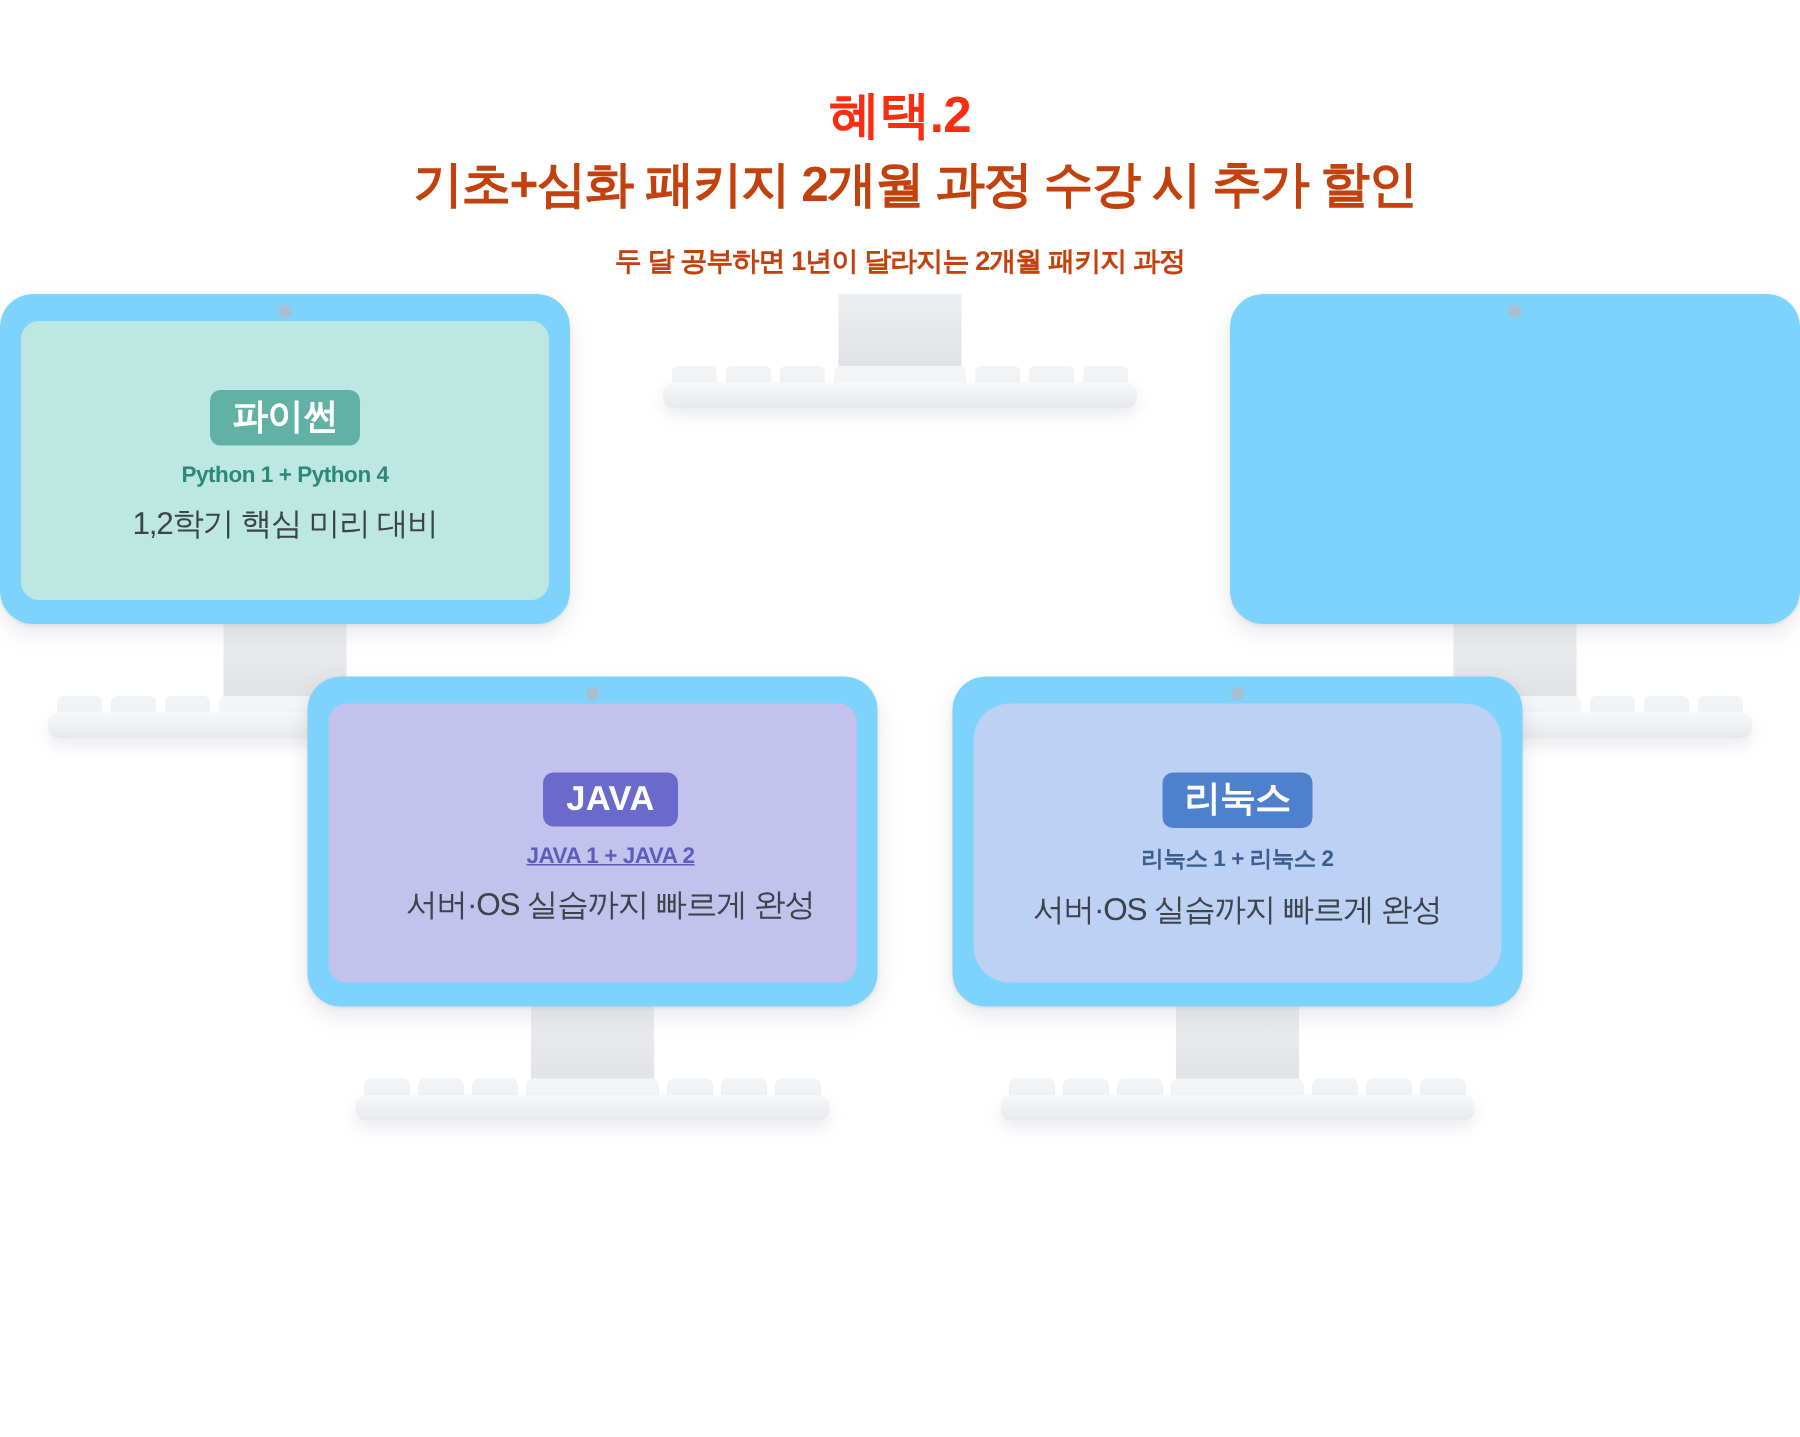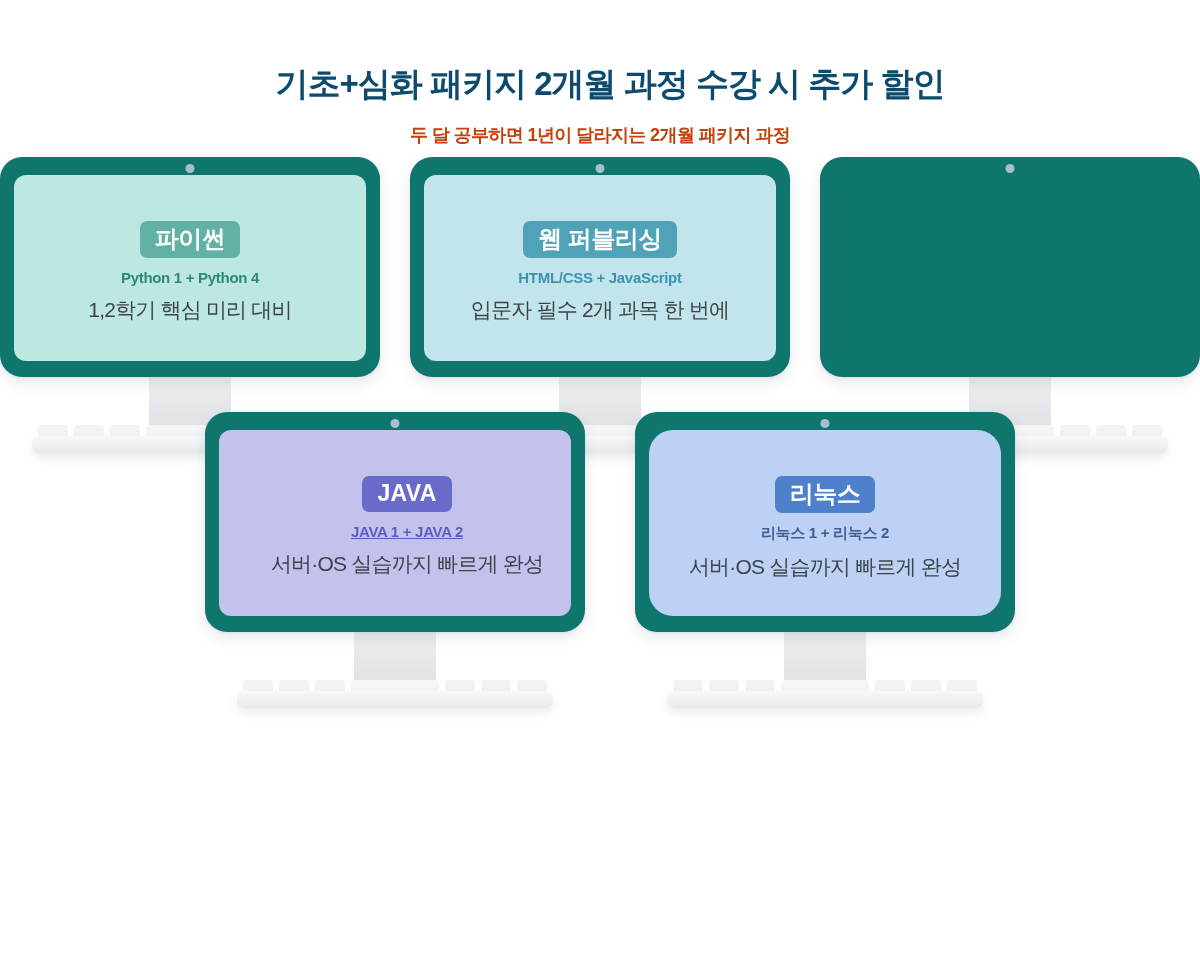--- a/index.html
+++ b/index.html
@@ -52,21 +52,21 @@
   .monitor {
     position: absolute;
     width: 380px;
   }
 
   
   .bezel {
     position: relative;
     width: 380px;
     height: 220px;
-    background: #0f766e;
+    background: #7dd3fc;
     border-radius: 22px;
     box-shadow: 0 6px 14px rgba(120,130,145,0.18),
                 0 1px 2px rgba(120,130,145,0.12);
     padding: 18px 14px 16px 14px;
     z-index: 2;
   }
   .webcam {
     position: absolute;
     top: 7px;
     left: 50%;
@@ -178,21 +178,22 @@
   #monitor-c       { left: 820px;  top: 10px; }
   #monitor-java    { left: 205px;  top: 265px; z-index: 5; }
   #monitor-linux   { left: 635px;  top: 265px; z-index: 5; }
 
   #monitor-java .bezel, #monitor-linux .bezel { z-index: 6; }
 </style>
 </head>
 <body>
 
 <div class="header">
-  <div class="headline" style="color: #0c4a6e; padding-left: 20px;">기초+심화 패키지 2개월 과정 수강 시 추가 할인</div>
+  <div class="eyebrow" style="color: rgb(250, 45, 18);">혜택.2</div>
+  <div class="headline" style="color: #c2410c; padding-left: 20px;">기초+심화 패키지 2개월 과정 수강 시 추가 할인</div>
   <div class="subline" style="color: #c2410c;">두 달 공부하면 1년이 달라지는 2개월 패키지 과정</div>
 </div>
 
 <div class="stage">
 
   <div class="monitor" id="monitor-python">
     <div class="bezel">
       <div class="webcam"></div>
       <div class="screen" style="background: rgb(188, 232, 225);">
         <span class="badge" style="background: rgb(97, 178, 165);">파이썬</span>
@@ -211,28 +212,20 @@
           <div class="kb-key"></div>
           <div class="kb-key"></div>
           <div class="kb-key"></div>
         </div>
         <div class="kb-base"></div>
       </div>
     </div>
   </div>
 
   <div class="monitor" id="monitor-web">
-    <div class="bezel">
-      <div class="webcam"></div>
-      <div class="screen" style="background: rgb(194, 228, 236);">
-        <span class="badge" style="background: rgb(79, 162, 184);">웹 퍼블리싱</span>
-        <div class="subject" style="color: rgb(61, 147, 175);">HTML/CSS + JavaScript</div>
-        <div class="desc">입문자 필수 2개 과목 한 번에</div>
-      </div>
-    </div>
     <div class="stand-wrap">
       <div class="neck"></div>
       <div class="keyboard">
         <div class="kb-row">
           <div class="kb-key"></div>
           <div class="kb-key"></div>
           <div class="kb-key"></div>
           <div class="kb-space"></div>
           <div class="kb-key"></div>
           <div class="kb-key"></div>

